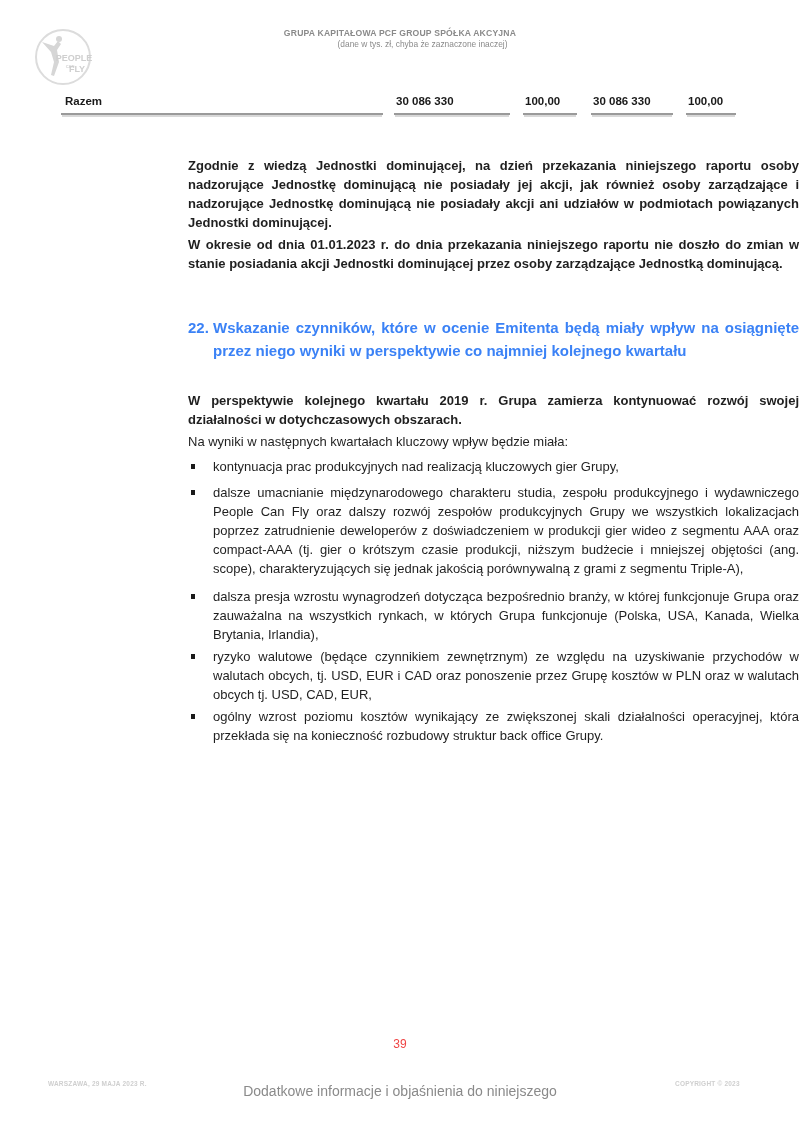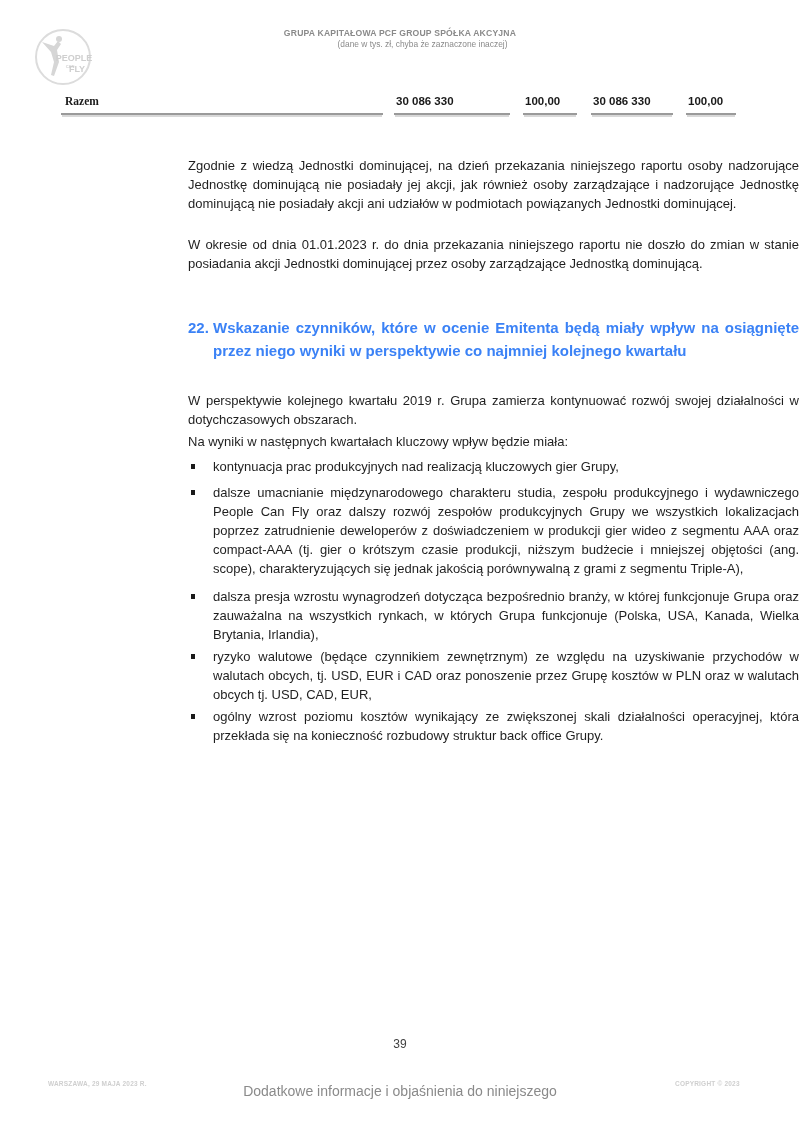--- a/index.html
+++ b/index.html
@@ -12,32 +12,32 @@
   .hdr .t2 { font-size: 8.4px; color: #8a8a8a; line-height: 11px; }
   .hdr .t3 { font-size: 8.4px; color: #8a8a8a; line-height: 11px; margin-left: 45px; }
 
   .total-row { position: absolute; top: 93px; left: 61px; width: 675px; height: 24px; }
   .cell { position: absolute; top: 0; height: 20px; font-size: 11.5px; font-weight: bold; color: #1a1a1a;
           border-bottom: 2px solid #9a9a9a; box-shadow: 0 3px 0 -1px #d8d8d8; }
   .cell span { position: absolute; top: 2px; }
 
   .body { position: absolute; left: 94px; width: 611px; font-size: 13px; line-height: 19px; color: #1f1f1f; }
   .para { position: absolute; left: 94px; width: 611px; text-align: justify; margin: 0; }
-  .para.last-line-left { text-align-last: left; }
+  .para.last-line-left { text-align-last: left; font-weight: bold; }
 
   .heading { position: absolute; left: 94px; width: 611px; font-size: 15px; font-weight: bold;
              line-height: 23px; color: #3b82f6; text-align: justify; text-align-last: left; }
   .heading .num { position: absolute; left: 0; top: 0; }
   .heading .txt { display: block; padding-left: 25px; text-indent: 0; }
 
   .bullet { position: absolute; left: 94px; width: 611px; }
   .bullet .mark { position: absolute; left: 3px; top: 7px; width: 4px; height: 5px; background: #1a1a1a; }
   .bullet .btxt { margin-left: 25px; text-align: justify; text-align-last: left; }
 
-  .pagenum { position: absolute; top: 1037px; left: 0; right: 0; text-align: center; font-size: 12px; color: #404040; }
+  .pagenum { position: absolute; top: 1037px; left: 0; right: 0; text-align: center; font-size: 12px; color: #ef4444; }
   .foot-left { position: absolute; top: 1080px; left: 48px; font-size: 6.5px; font-weight: bold; color: #cfcfcf; letter-spacing: 0.2px; }
   .foot-right { position: absolute; top: 1080px; left: 675px; font-size: 6.5px; font-weight: bold; color: #cfcfcf; letter-spacing: 0.2px; }
   .foot-center { position: absolute; top: 1086px; left: 0; right: 0; text-align: center; font-size: 14px; color: #8a8a8a; line-height: 11px; }
 </style>
 </head>
 <body>
 
 <div class="logo">
   <svg width="58" height="58" viewBox="0 0 58 58">
     <circle cx="29" cy="29" r="27" fill="none" stroke="#dcdcdc" stroke-width="2"></circle>
@@ -49,21 +49,21 @@
   </svg>
 </div>
 
 <div class="hdr">
   <div class="t1">GRUPA KAPITAŁOWA PCF GROUP SPÓŁKA AKCYJNA</div>
   <div class="t3">(dane w tys. zł, chyba że zaznaczone inaczej)</div>
 </div>
 
 <div class="total-row">
   <div class="cell" style="left:0; width:322px;">
-    <span style="left:4px;font-family:Liberation Serif, serif;">Razem</span>
+    <span style="left:4px;">Razem</span>
   </div>
   <div class="cell" style="left:333px; width:116px;">
     <span style="left:2px;">30 086 330</span>
   </div>
   <div class="cell" style="left:462px; width:54px;">
     <span style="left:2px;">100,00</span>
   </div>
   <div class="cell" style="left:530px; width:82px;">
     <span style="left:2px;">30 086 330</span>
   </div>

